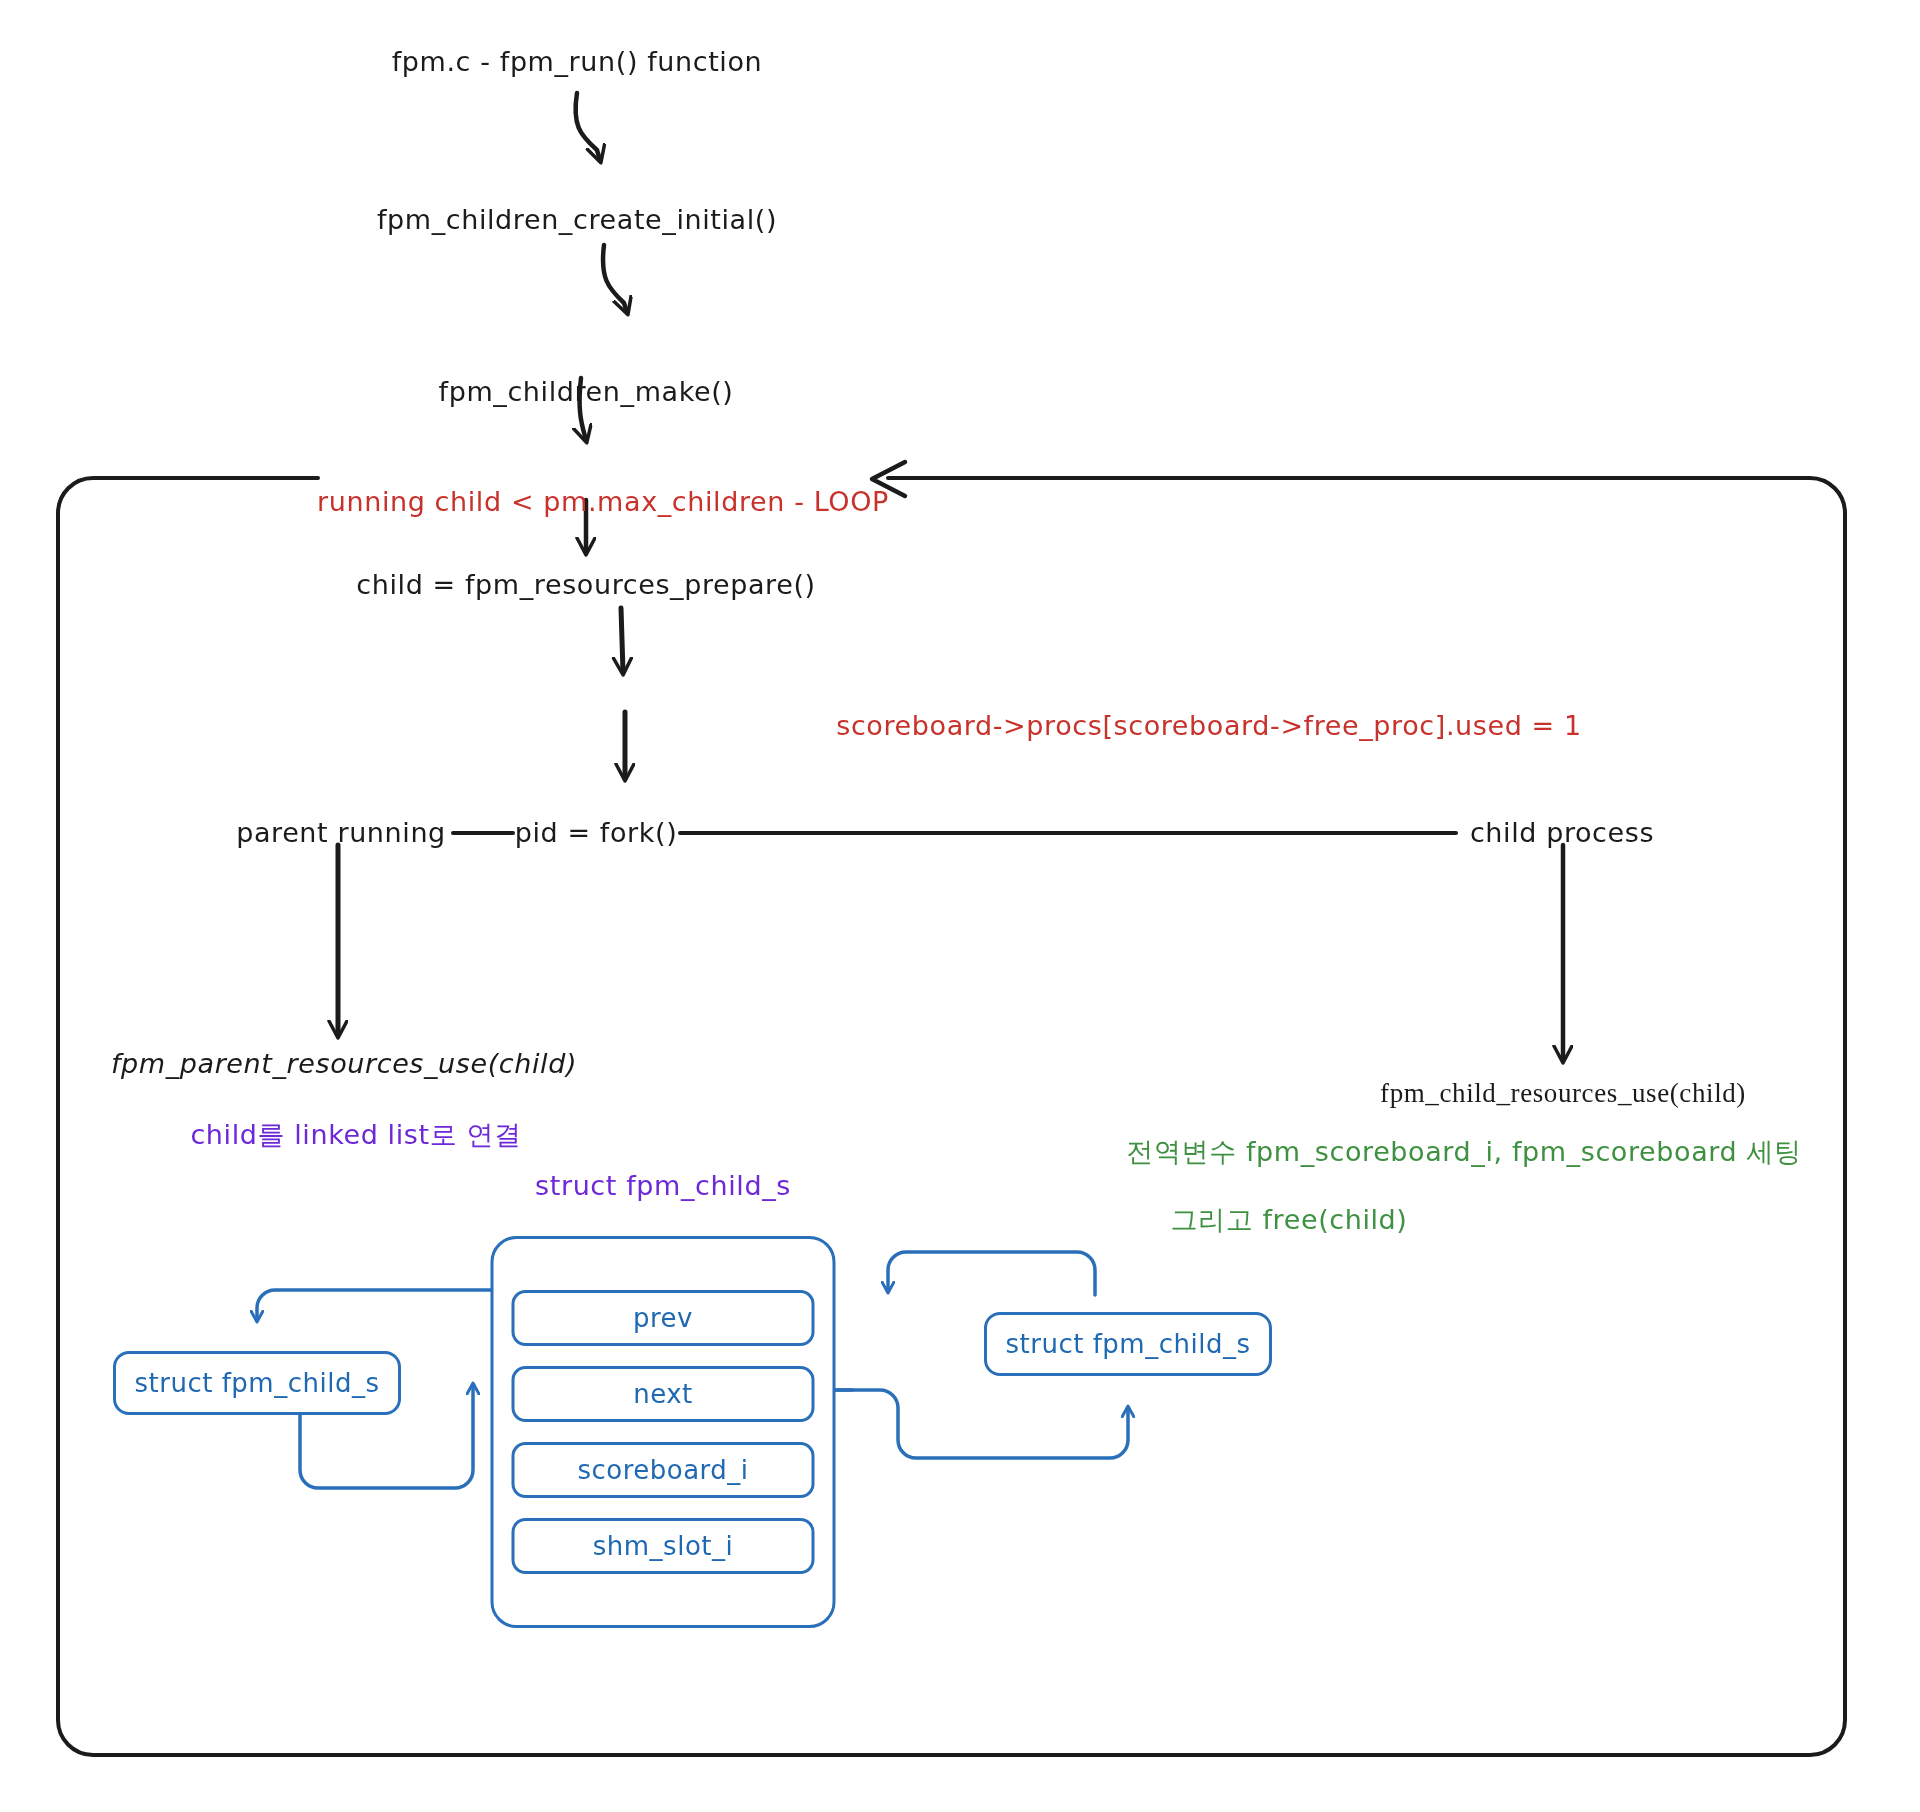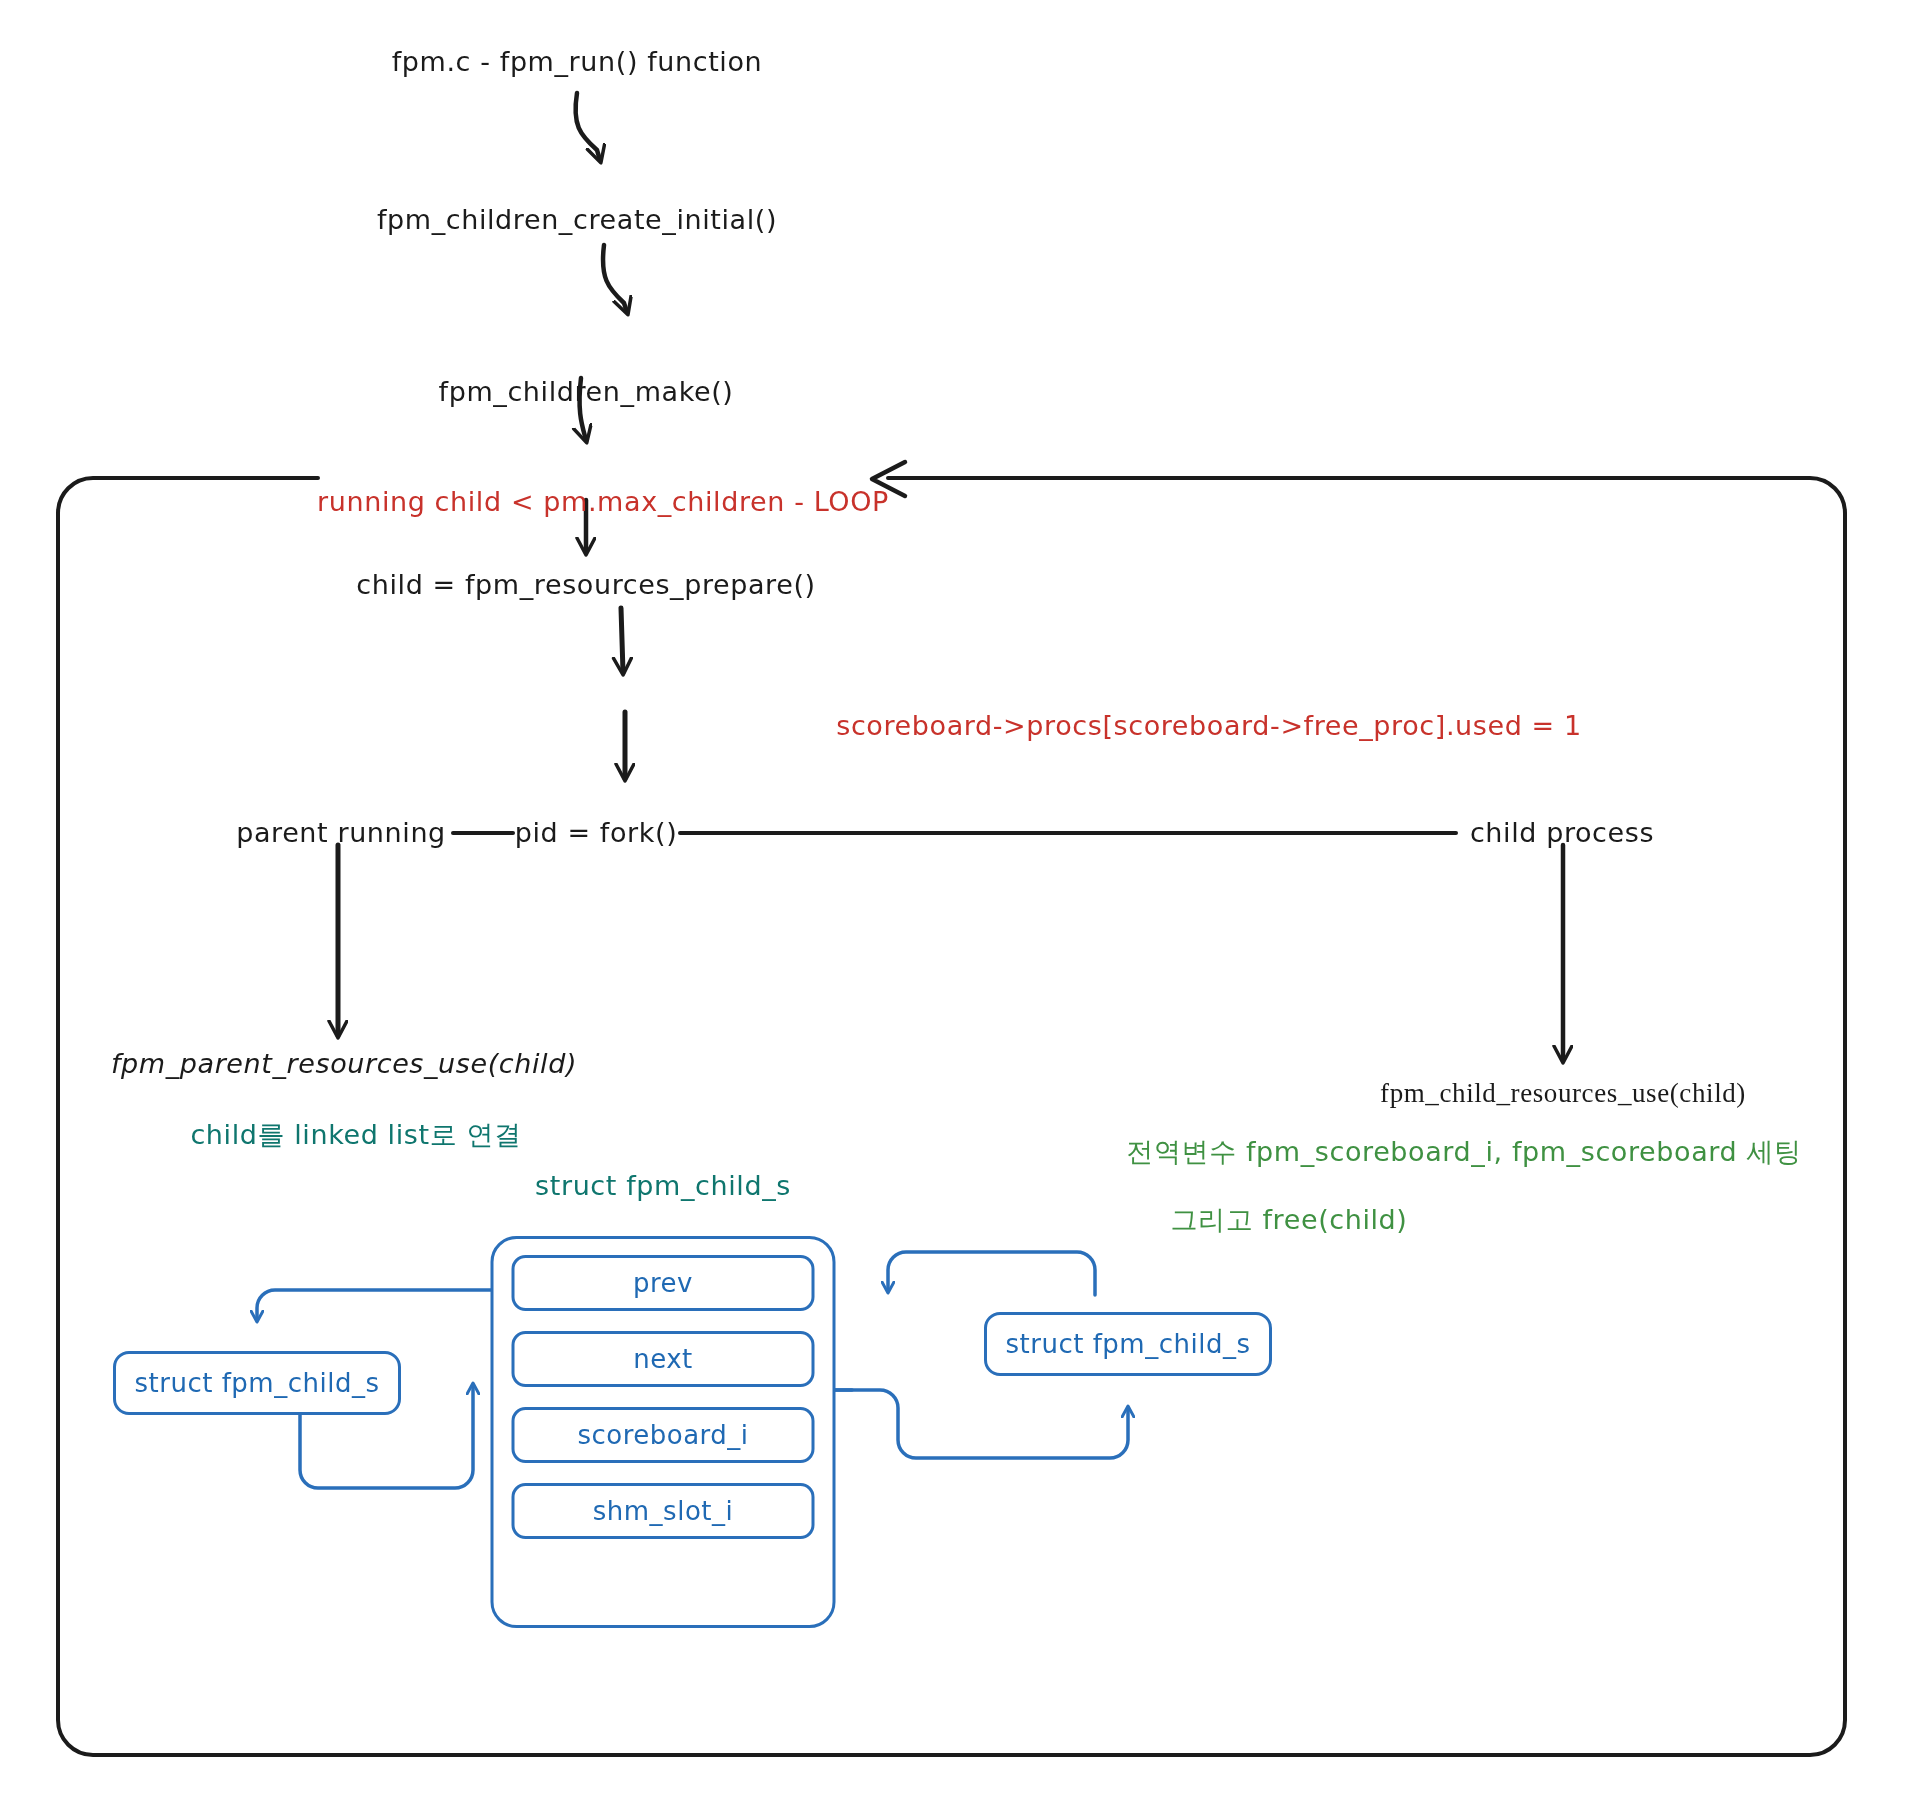--- a/index.html
+++ b/index.html
@@ -32,21 +32,21 @@
     font-family: "DejaVu Sans", sans-serif;
     font-size: 27px;
     letter-spacing: 0.6px;
     color: #1f1f1f;
     transform: translate(-50%, -50%);
     text-align: center;
     line-height: 1.25;
   }
   .lbl.black { color: #1b1b1b; }
   .lbl.red   { color: #c8322b; margin-top: 24px; }
-  .lbl.blue  { color: #0f766e; text-align: right; }
+  .lbl.blue  { color: #6d28d9; text-align: right; }
   .lbl.green { color: #3f9142; }
 
   .node-box {
     position: absolute;
     transform: translate(-50%, -50%);
     border: 3px solid #2a6fba;
     border-radius: 16px;
     color: #1f69b3;
     font-size: 26px;
     font-family: "DejaVu Sans", sans-serif;
@@ -61,21 +61,21 @@
   .struct-outer {
     position: absolute;
     transform: translate(-50%, -50%);
     border: 3px solid #2a6fba;
     border-radius: 26px;
     background: #ffffff;
     box-sizing: border-box;
     display: flex;
     flex-direction: column;
     align-items: center;
-    justify-content: flex-start;
+    justify-content: center;
     padding: 16px 18px;
     gap: 20px;
   }
   .field-box {
     width: 100%;
     height: 56px;
     border: 3px solid #2a6fba;
     border-radius: 14px;
     color: #1f69b3;
     font-size: 26px;

